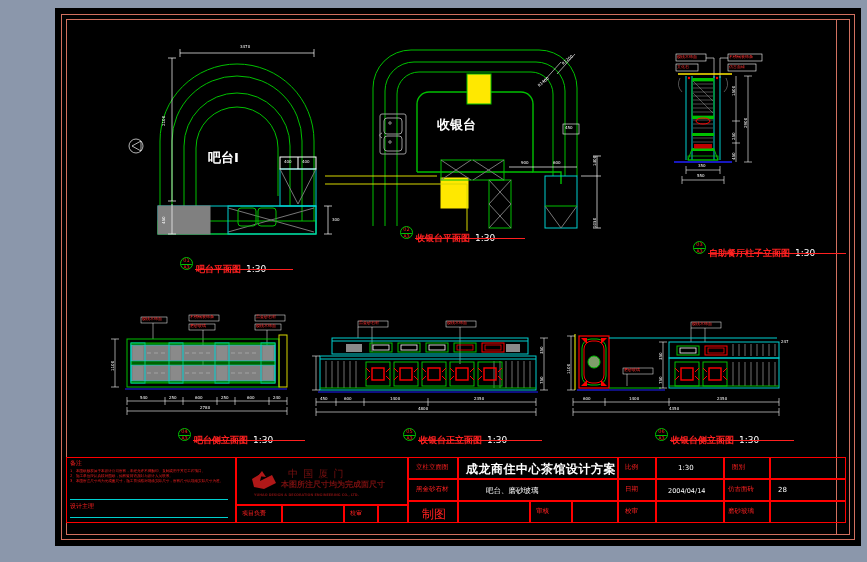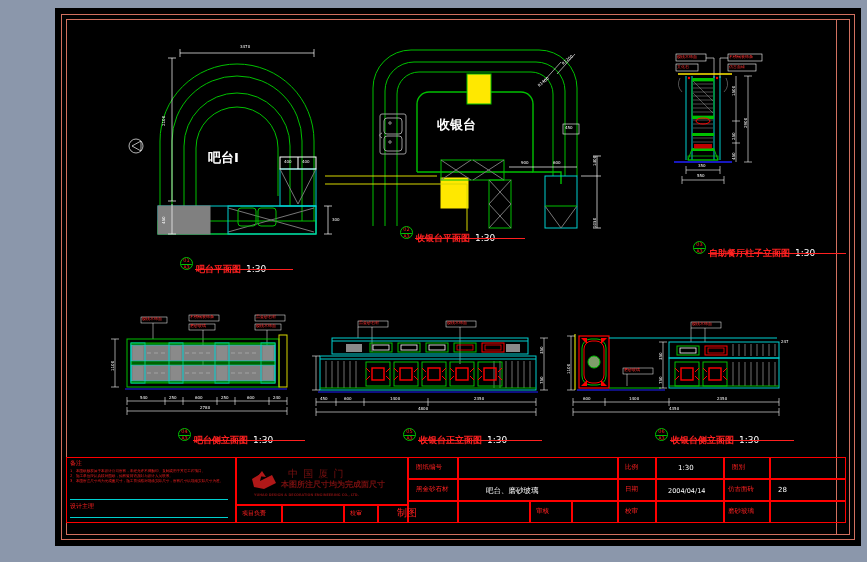--- a/index.html
+++ b/index.html
@@ -604,22 +604,23 @@
       <span class="logo-cn" style="left:188px;top:36px;font-size:3.4px;font-weight:bold;">YUHAO DESIGN &amp; DECORATION ENGINEERING CO., LTD.</span>
 
       <div class="tcell" style="left:170px;top:48px;width:46px;height:18px;"></div>
       <span class="lbl-red" style="left:176px;top:53px;font-size:6px;">项目负责</span>
       <div class="tcell" style="left:216px;top:48px;width:62px;height:18px;"></div>
       <div class="tcell" style="left:278px;top:48px;width:34px;height:18px;"></div>
       <span class="lbl-red" style="left:284px;top:53px;font-size:6px;">校审</span>
       <div class="tcell" style="left:312px;top:48px;width:30px;height:18px;"></div>
 
       <div class="tcell" style="left:342px;top:0;width:50px;height:22px;"></div>
-      <span class="lbl-red" style="left:350px;top:7px;font-size:6.5px;">图纸编号</span>
+      <span class="lbl-red" style="left:350px;top:7px;font-size:6.5px;">立柱立面图</span>
       <div class="tcell" style="left:392px;top:0;width:160px;height:22px;"></div>
+      <span class="abs tval" style="left:400px;top:4px;font-size:12px;font-weight:bold;letter-spacing:0.5px;">成龙商住中心茶馆设计方案</span>
 
       <div class="tcell" style="left:552px;top:0;width:38px;height:22px;"></div>
       <span class="lbl-red" style="left:559px;top:7px;font-size:6.5px;">比例</span>
       <div class="tcell" style="left:590px;top:0;width:68px;height:22px;"></div>
       <span class="abs tval" style="left:612px;top:7px;font-size:7px;">1:30</span>
 
       <div class="tcell" style="left:658px;top:0;width:46px;height:22px;"></div>
       <span class="lbl-red" style="left:666px;top:7px;font-size:6.5px;">图别</span>
       <div class="tcell" style="left:704px;top:0;width:76px;height:22px;"></div>
       <span class="abs tval" style="left:712px;top:7px;font-size:7px;"></span>
@@ -633,21 +634,21 @@
       <span class="lbl-red" style="left:559px;top:29px;font-size:6.5px;">日期</span>
       <div class="tcell" style="left:590px;top:22px;width:68px;height:22px;"></div>
       <span class="abs tval" style="left:602px;top:30px;font-size:6.5px;">2004/04/14</span>
 
       <div class="tcell" style="left:658px;top:22px;width:46px;height:22px;"></div>
       <span class="lbl-red" style="left:662px;top:29px;font-size:6.5px;">仿古面砖</span>
       <div class="tcell" style="left:704px;top:22px;width:76px;height:22px;"></div>
       <span class="abs tval" style="left:712px;top:29px;font-size:7px;">28</span>
 
       <div class="tcell" style="left:342px;top:44px;width:50px;height:22px;"></div>
-      <span class="lbl-red" style="left:331px;top:51px;font-size:10px;">制图</span>
+      <span class="lbl-red" style="left:356px;top:51px;font-size:12px;">制图</span>
       <div class="tcell" style="left:392px;top:44px;width:72px;height:22px;"></div>
       <div class="tcell" style="left:464px;top:44px;width:42px;height:22px;"></div>
       <span class="lbl-red" style="left:470px;top:51px;font-size:6.5px;">审核</span>
       <div class="tcell" style="left:506px;top:44px;width:46px;height:22px;"></div>
 
       <div class="tcell" style="left:552px;top:44px;width:38px;height:22px;"></div>
       <span class="lbl-red" style="left:559px;top:51px;font-size:6.5px;">校审</span>
       <div class="tcell" style="left:590px;top:44px;width:68px;height:22px;"></div>
 
       <div class="tcell" style="left:658px;top:44px;width:46px;height:22px;"></div>

